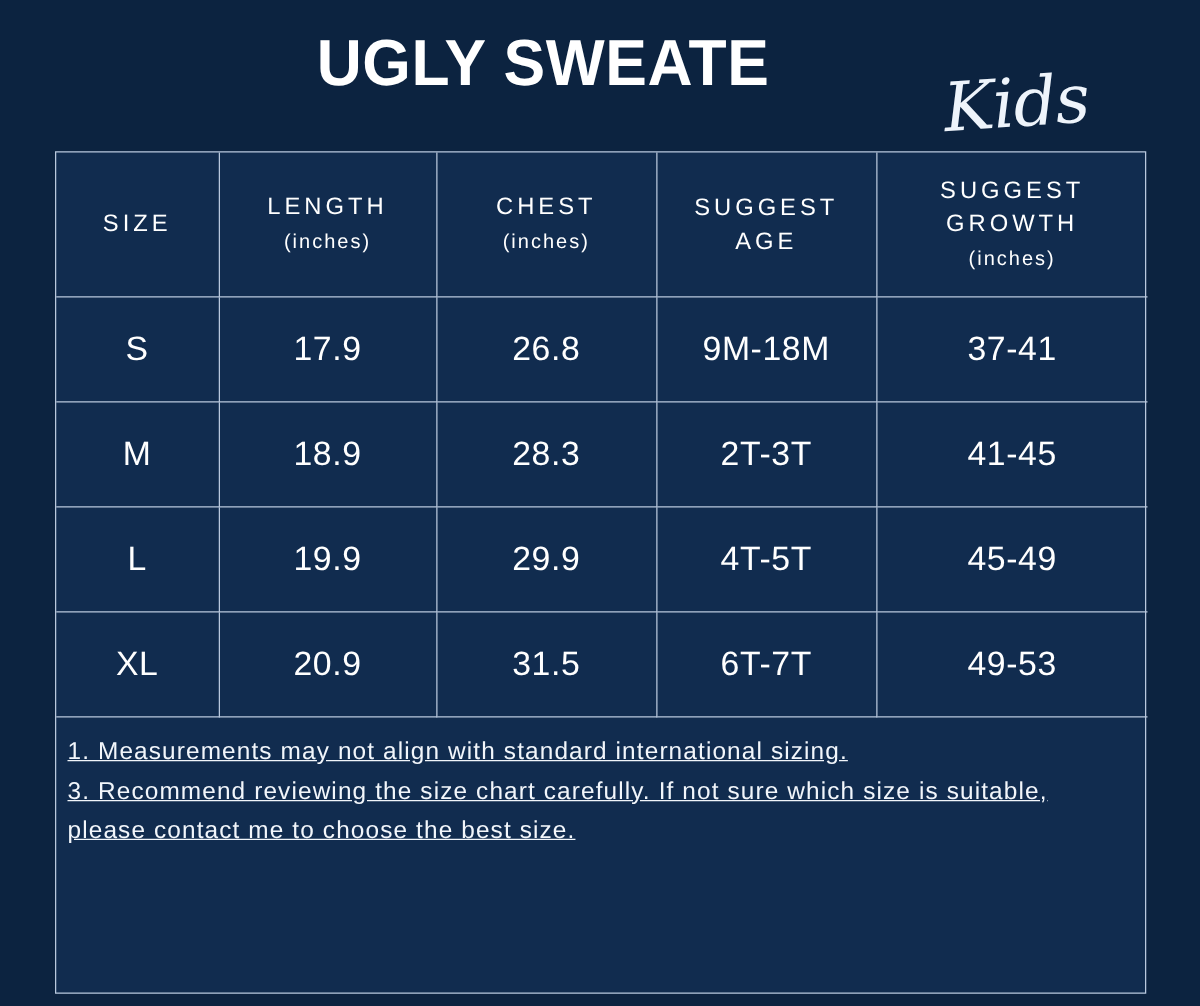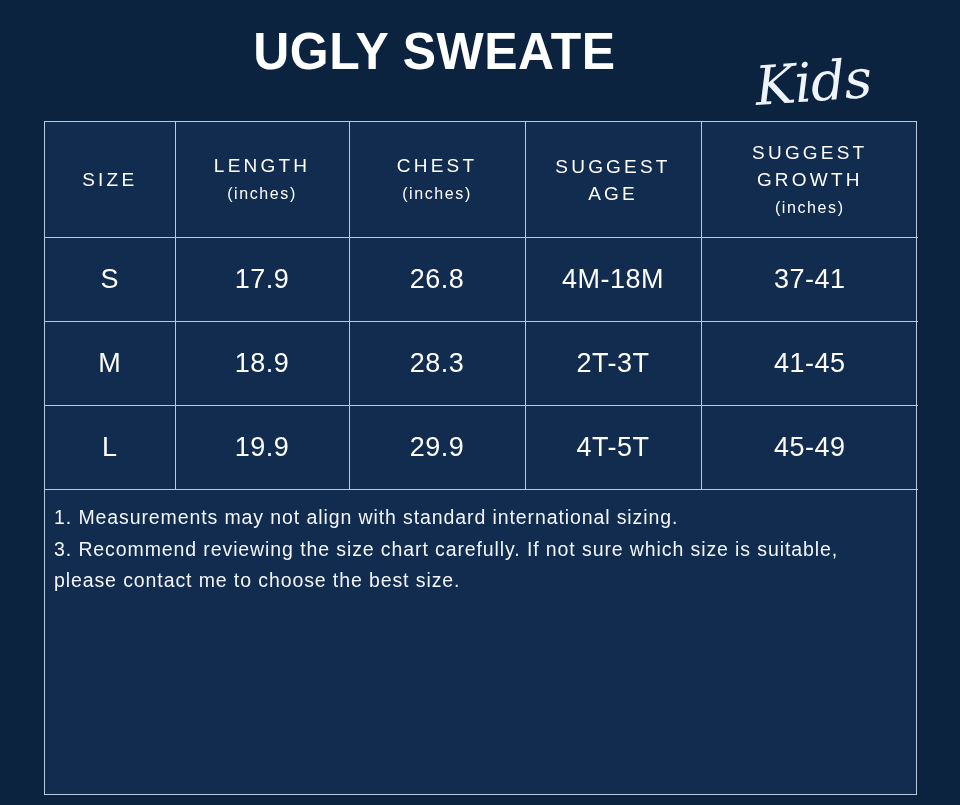--- a/index.html
+++ b/index.html
@@ -120,20 +120,21 @@
   .notes {
     padding: 12px 9px 0 9px;
     font-size: 19.5px;
     line-height: 31.5px;
     letter-spacing: 0.9px;
     color: #f2f6fb;
     text-align: left;
   }
   .note-line {
     white-space: normal;
+    text-decoration: underline;
   }
 </style>
 </head>
 <body>
 
 <div class="header">
   <div class="title">UGLY SWEATE</div>
   <div class="script-word">Kids</div>
 </div>
 
@@ -168,37 +169,44 @@
           <span>GROWTH</span>
           <span class="hdr-sub">(inches)</span>
         </th>
       </tr>
     </thead>
     <tbody>
       <tr>
         <td>S</td>
         <td>17.9</td>
         <td>26.8</td>
-        <td>4M-18M</td>
+        <td>9M-18M</td>
         <td>37-41</td>
       </tr>
       <tr>
         <td>M</td>
         <td>18.9</td>
         <td>28.3</td>
         <td>2T-3T</td>
         <td>41-45</td>
       </tr>
       <tr>
         <td>L</td>
         <td>19.9</td>
         <td>29.9</td>
         <td>4T-5T</td>
         <td>45-49</td>
       </tr>
+      <tr>
+        <td>XL</td>
+        <td>20.9</td>
+        <td>31.5</td>
+        <td>6T-7T</td>
+        <td>49-53</td>
+      </tr>
     </tbody>
   </table>
 
   <div class="notes">
     <div class="note-line">1. Measurements may not align with standard international sizing.</div>
     <div class="note-line">3. Recommend reviewing the size chart carefully. If not sure which size is suitable, please contact me to choose the best size.</div>
   </div>
 </div>
 
 </body></html>

